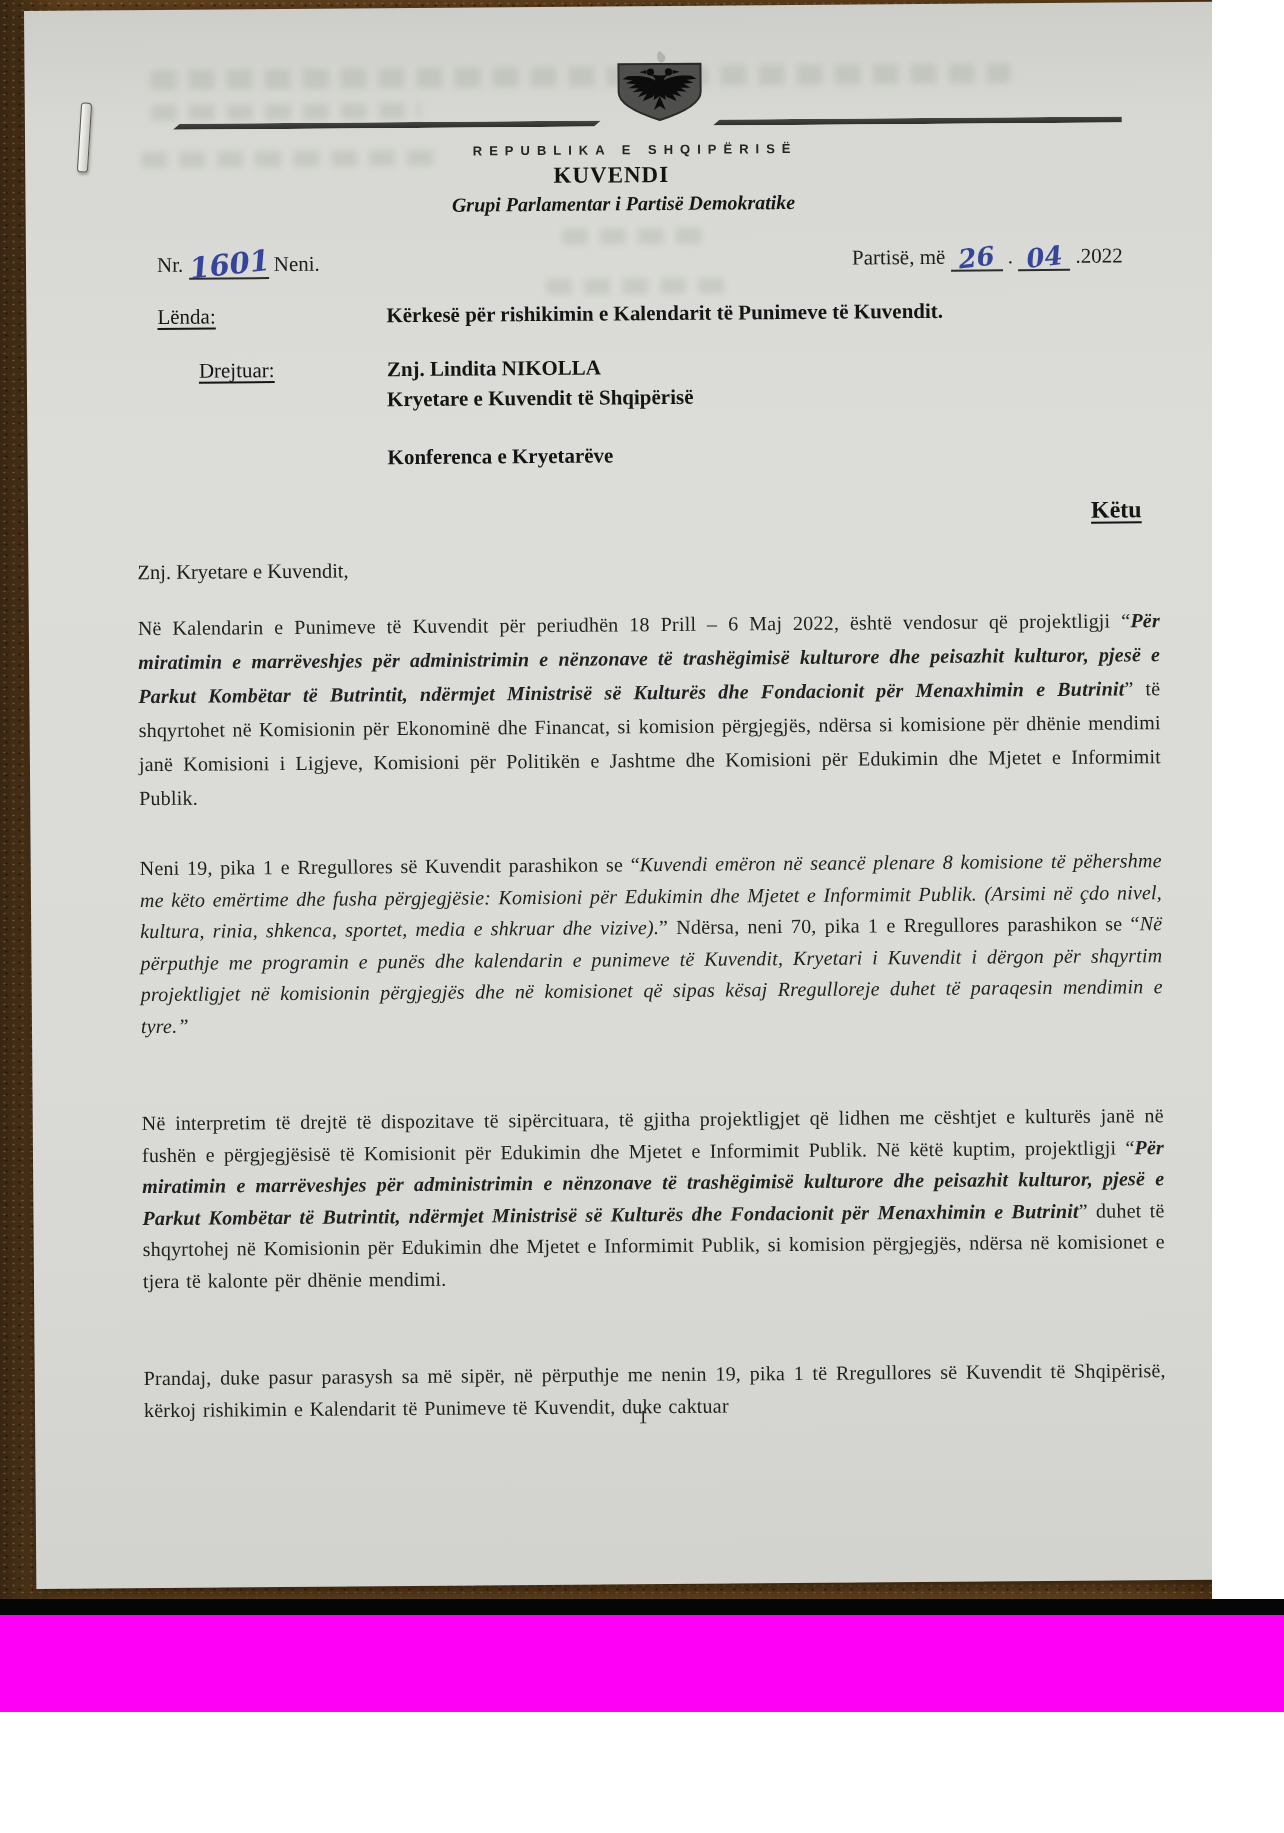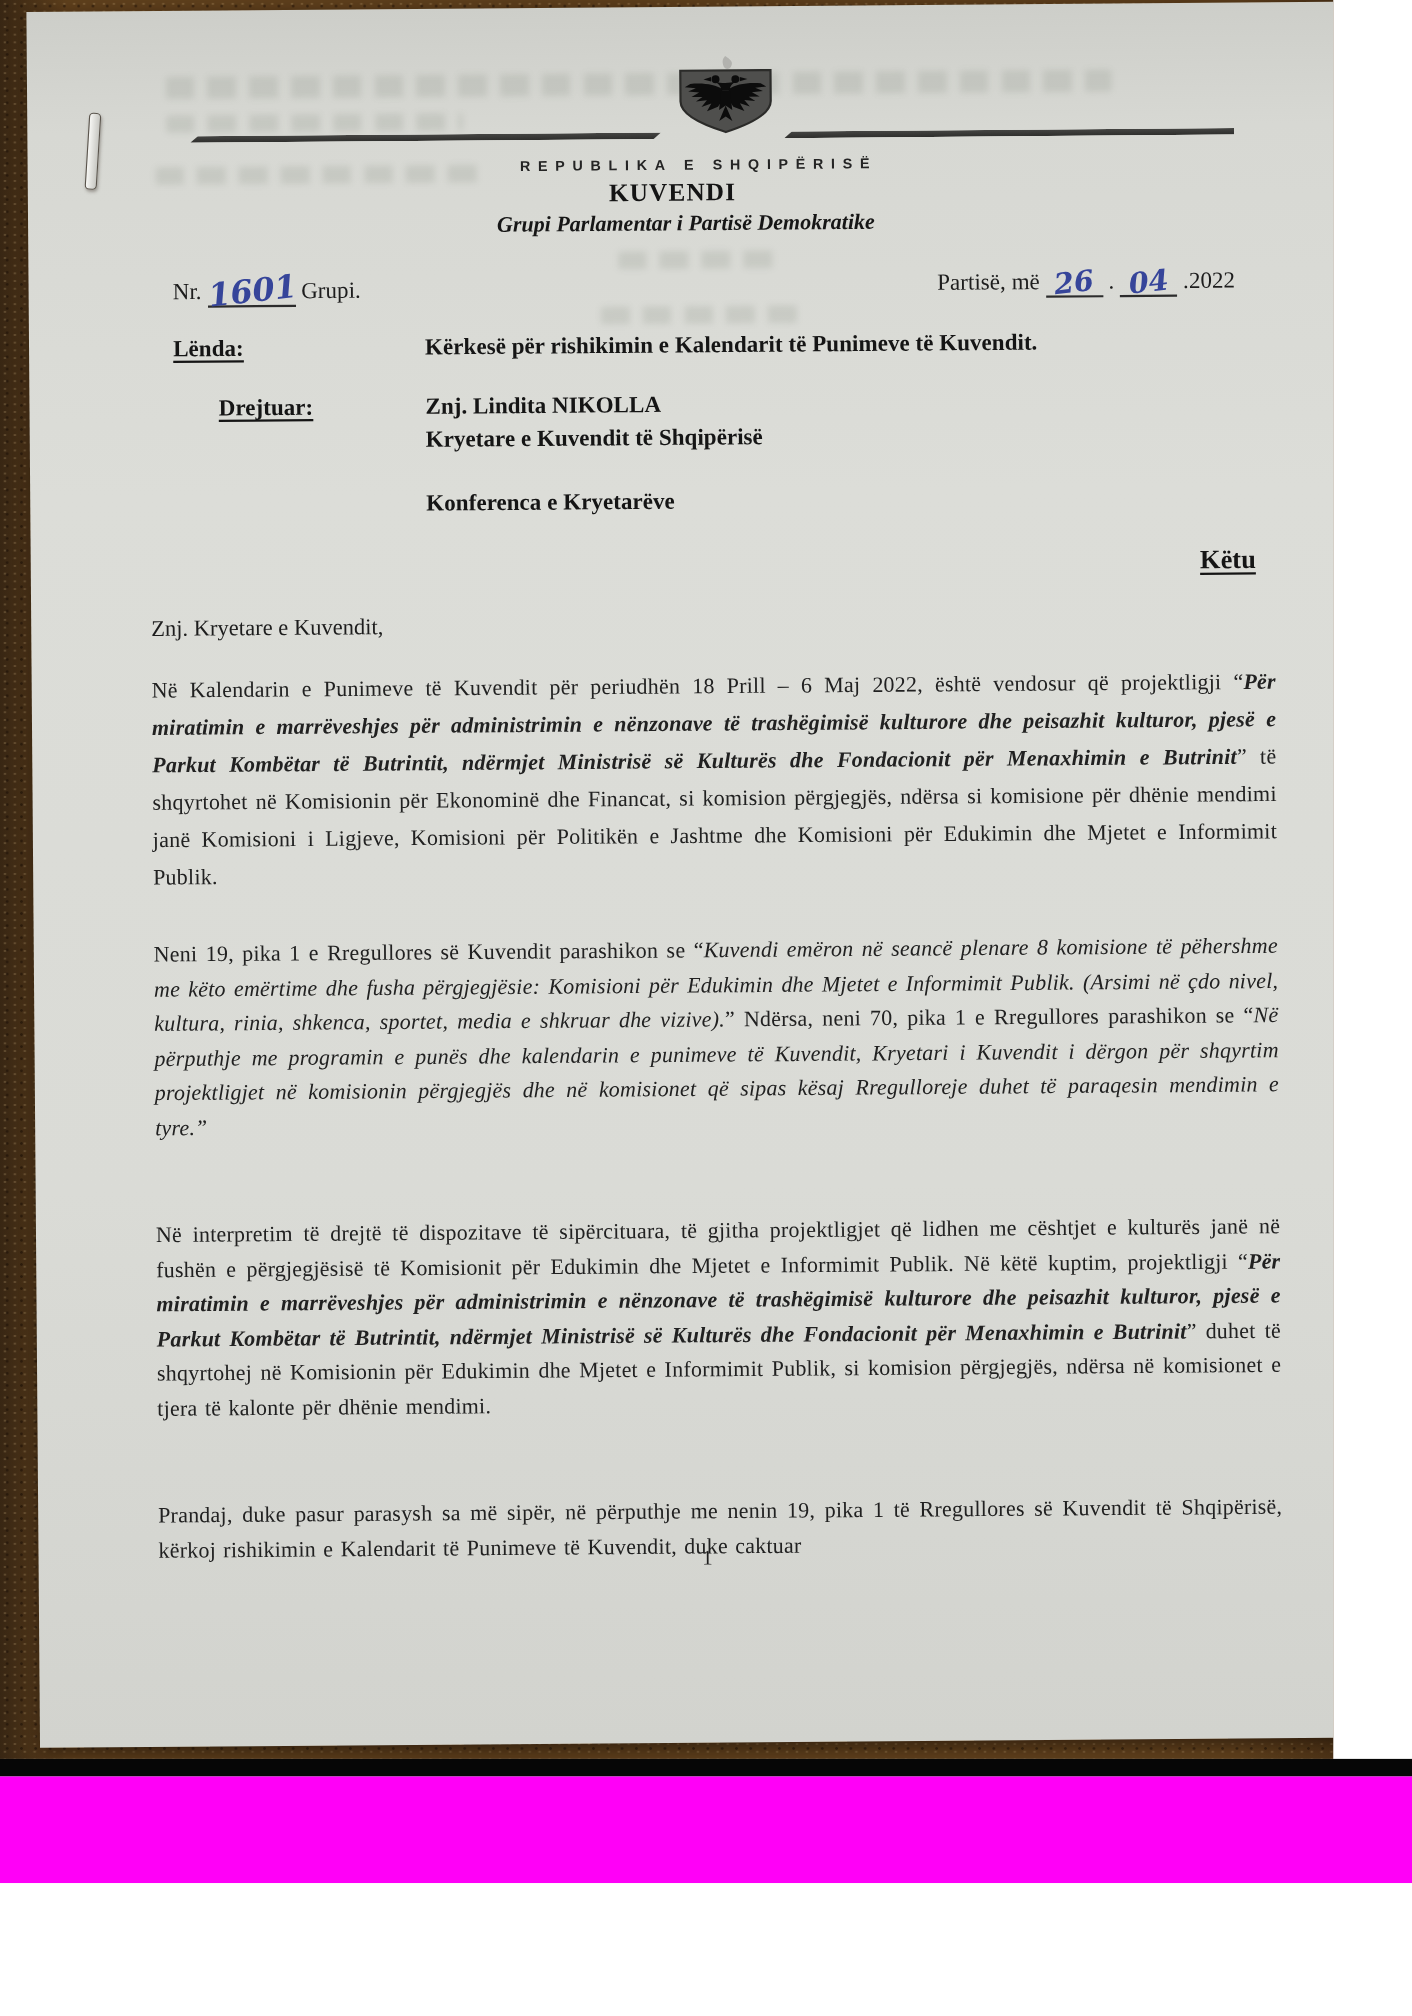--- a/index.html
+++ b/index.html
@@ -52,21 +52,21 @@
   .hand-slot{display:inline-block;border-bottom:2px solid #2c2c2c;text-align:center;vertical-align:baseline;}
   .slot-nr{width:80px;}
   .slot-dd{width:52px;}
   .handwriting{
     font-family:"DejaVu Serif",serif;font-style:italic;font-weight:600;color:#36459a;
     display:inline-block;font-size:29px;transform:rotate(-6deg) translateY(3px);line-height:1;
   }
   .handwriting.small{font-size:26px;}
   
   .field-label{
-    position:absolute;left:131px;font-size:21px;font-weight:700;
+    position:absolute;left:131px;font-size:21px;font-weight:400;
     text-decoration:underline;text-decoration-thickness:2px;text-underline-offset:4px;color:#151515;
   }
   .field-val{position:absolute;left:360px;font-size:21px;font-weight:700;color:#151515;white-space:nowrap;}
   .ketu{
     position:absolute;left:1063px;top:494px;font-size:24px;font-weight:700;
     text-decoration:underline;text-decoration-thickness:2px;text-underline-offset:4px;color:#151515;
   }
   .salutation{position:absolute;left:109px;top:551px;font-size:20.5px;}
   
   .para{
@@ -120,21 +120,21 @@
     <div class="rule left"></div>
     <div class="rule right"></div>
 
     <div class="center-line republic">REPUBLIKA E SHQIPËRISË</div>
     <div class="center-line institution">KUVENDI</div>
     <div class="center-line group">Grupi Parlamentar i Partisë Demokratike</div>
 
     <div class="proto-left">
       <span>Nr.</span>
       <span class="hand-slot slot-nr"><span class="handwriting">1601</span></span>
-      <span>Grupi.</span>
+      <span>Neni.</span>
     </div>
     <div class="proto-right">
       <span>Partisë, më</span>
       <span class="hand-slot slot-dd"><span class="handwriting small">26</span></span>
       <span>.</span>
       <span class="hand-slot slot-dd"><span class="handwriting small">04</span></span>
       <span>.2022</span>
     </div>
 
     <div class="field-label" style="top:295px;">Lënda:</div>

